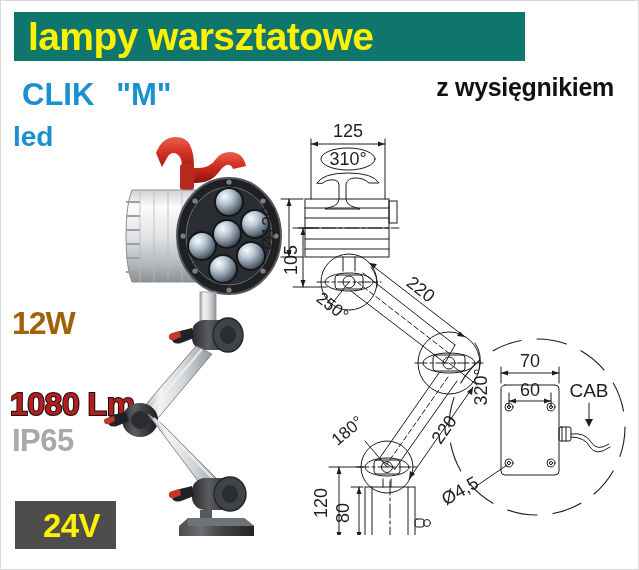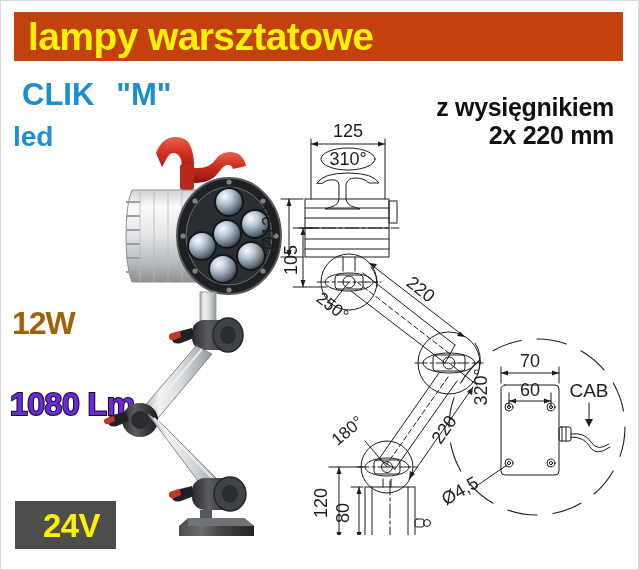--- a/index.html
+++ b/index.html
@@ -9,22 +9,22 @@
     background:#fdfdfd;
   }
   #page{
     position:absolute;left:0;top:0;width:639px;height:570px;
     background:#ffffff;
     border:1px solid #d9d9d9;
     box-sizing:border-box;
   }
   
   #banner{
-    position:absolute;left:13px;top:11px;width:609px;height:49px;
-    background:#c2410c;
+    position:absolute;left:13px;top:11px;width:511px;height:49px;
+    background:#0f766e;
     display:flex;align-items:center;
   }
   #banner-title{
     color:#fff200;
     font-size:39px;
     font-weight:bold;
     letter-spacing:-0.6px;
     margin-left:14px;
     line-height:1;
     white-space:nowrap;
@@ -40,42 +40,42 @@
     position:absolute;left:12px;top:122px;
     color:#1b8fd0;font-size:28px;font-weight:bold;line-height:1;
   }
   #watt{
     position:absolute;left:11px;top:306px;
     color:#a16207;font-size:32px;font-weight:bold;line-height:1;
     letter-spacing:-1px;
   }
   #lumen{
     position:absolute;left:9px;top:387px;
-    color:#6d28d9;font-size:32px;font-weight:bold;line-height:1;
+    color:#b91c1c;font-size:32px;font-weight:bold;line-height:1;
     letter-spacing:-0.5px;
     -webkit-text-stroke:2px #111111;
     paint-order:stroke fill;
   }
   #ip{
     position:absolute;left:11px;top:424px;
     color:#a8a8a8;font-size:31px;font-weight:bold;line-height:1;
     letter-spacing:-0.5px;
   }
   #volt-badge{
     position:absolute;left:14px;top:500px;width:101px;height:48px;
     background:#4d4d4b;display:flex;align-items:center;justify-content:center;
   }
   #volt-badge span{
     color:#fff200;font-size:33px;font-weight:bold;line-height:1;
     letter-spacing:-0.5px;
     margin-left:12px;
   }
   
   #right-head{
-    position:absolute;right:24px;top:92px;width:300px;
+    position:absolute;right:24px;top:72px;width:300px;
     text-align:right;color:#111;font-weight:bold;font-size:25px;
     line-height:1.12;letter-spacing:-0.3px;
   }
   
   #photo{position:absolute;left:95px;top:105px;width:190px;height:430px;}
   
   #drawing{position:absolute;left:258px;top:114px;width:372px;height:420px;}
 </style>
 </head>
 <body>
@@ -86,28 +86,28 @@
     <div id="banner-title">lampy warsztatowe</div>
   </div>
 
   <div id="brand">
     <span>CLIK</span><span class="gap"></span><span>"M"</span>
   </div>
   <div id="brand-led">led</div>
 
   <div id="watt">12W</div>
   <div id="lumen">1080 Lm</div>
+  <div id="ip">IP65</div>
 
   <div id="volt-badge">
     <span>24V</span>
   </div>
 
   <div id="right-head">
     <div>z wysięgnikiem</div>
-    <div>2x 220 mm</div>
   </div>
 
   <div id="photo">
     <svg width="190" height="430" viewBox="0 0 190 430">
       <defs>
         <linearGradient id="alu" x1="0" y1="0" x2="0" y2="1">
           <stop offset="0%" stop-color="#cfd1d3"></stop>
           <stop offset="18%" stop-color="#fbfbfc"></stop>
           <stop offset="50%" stop-color="#e2e4e6"></stop>
           <stop offset="82%" stop-color="#b2b5b8"></stop>

